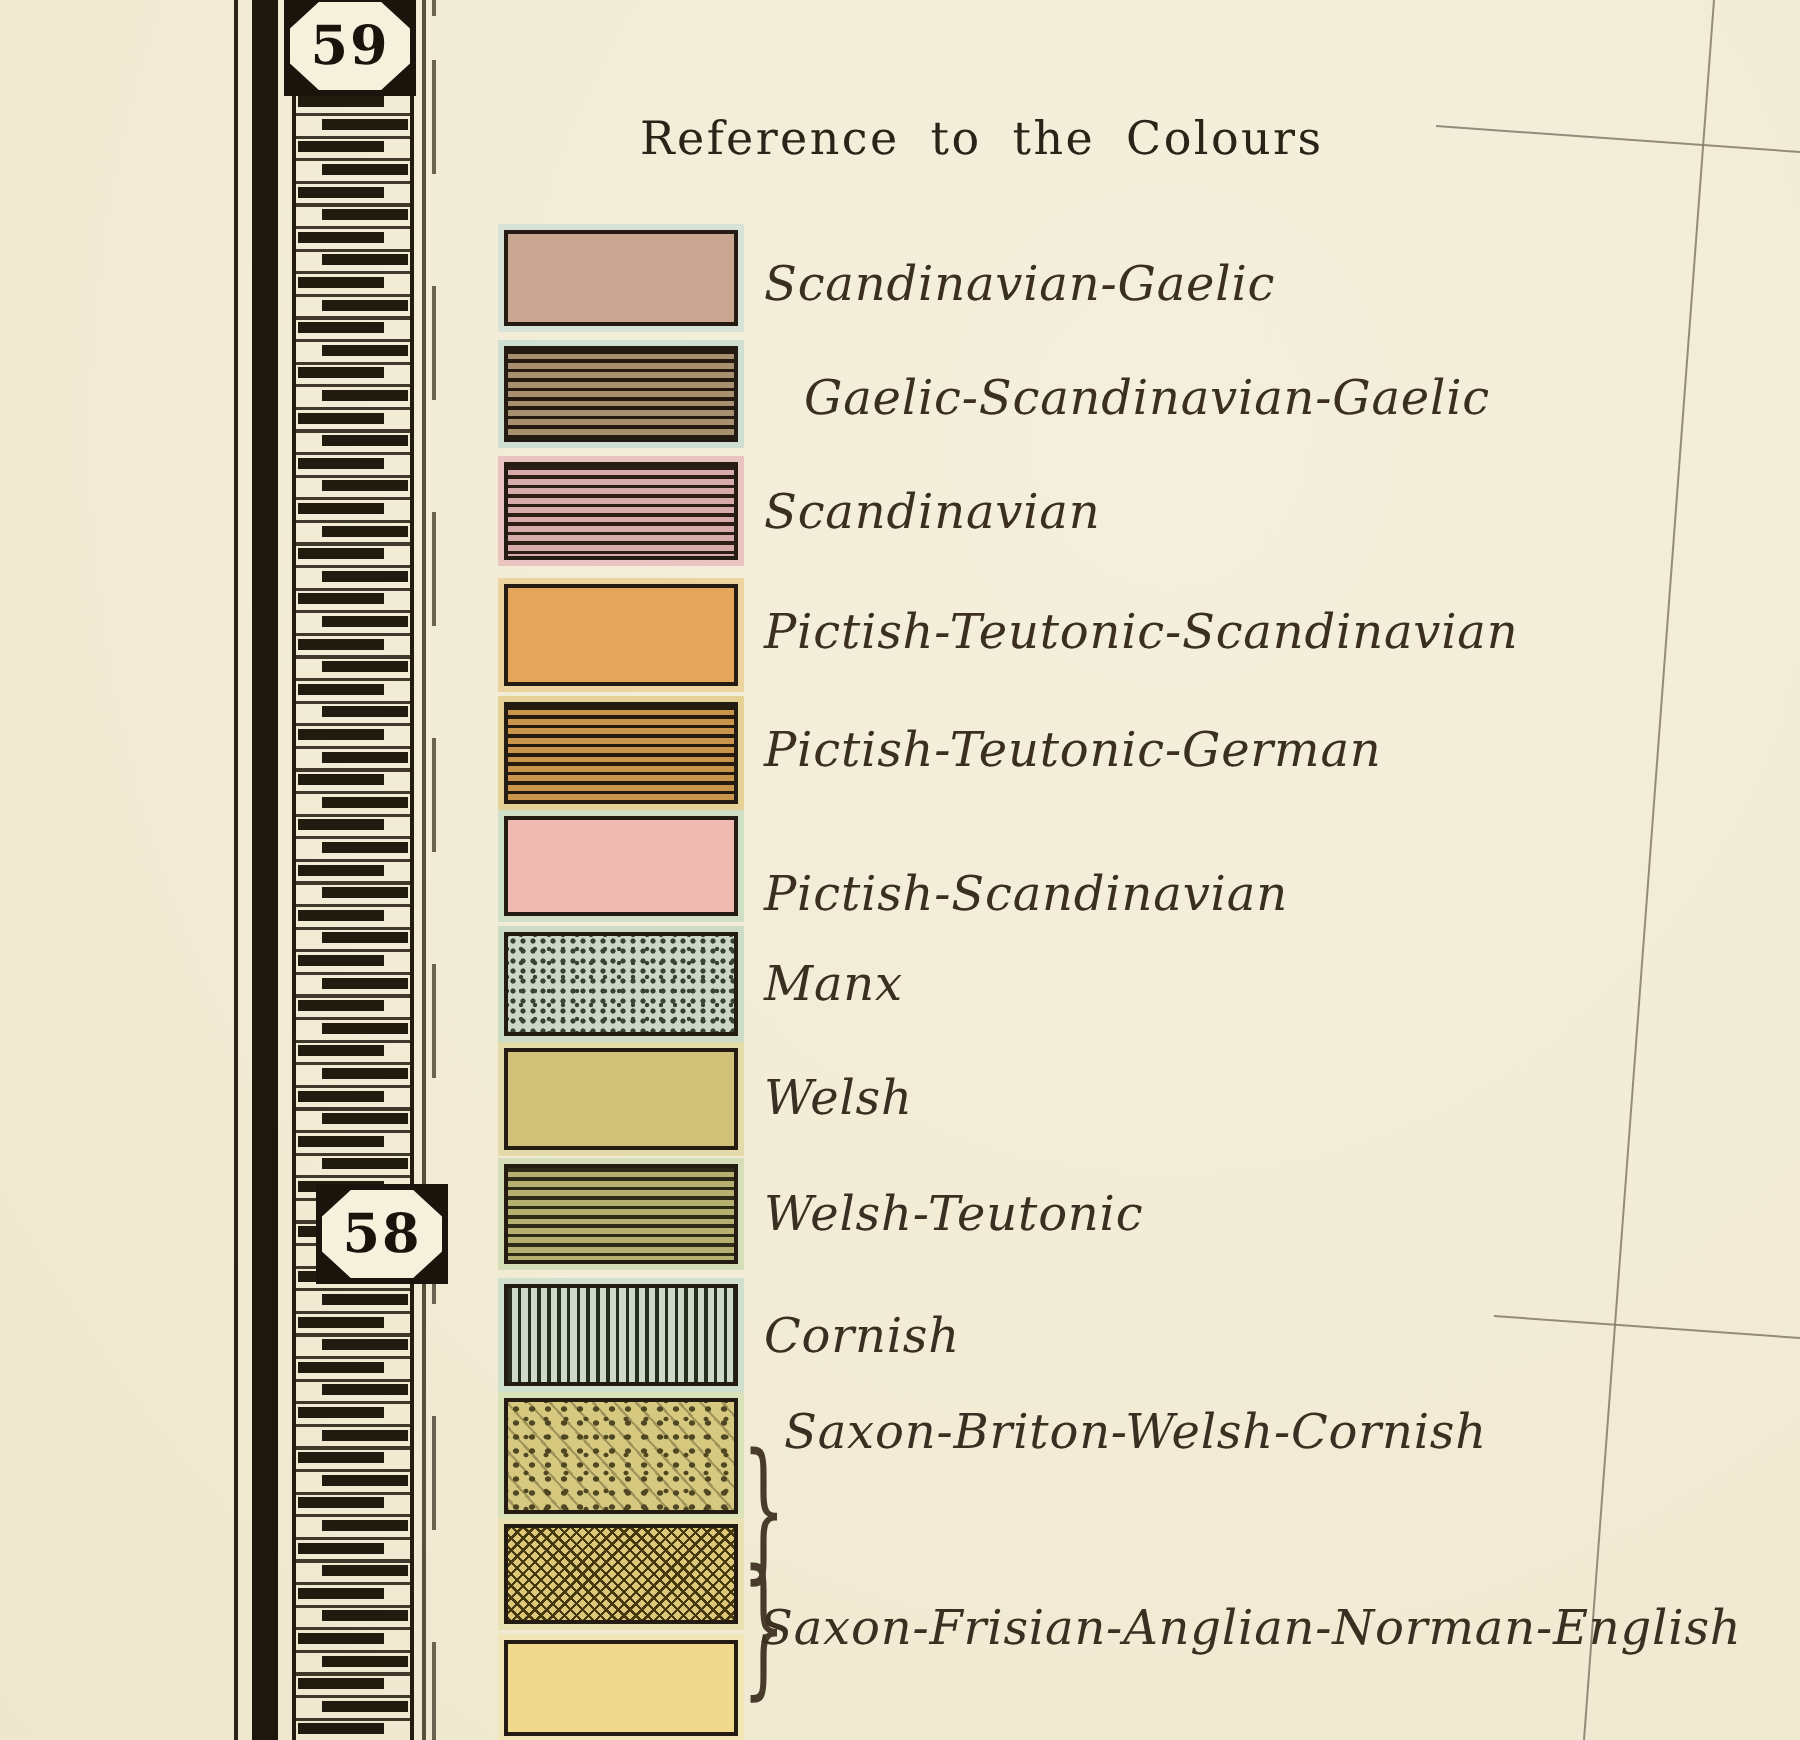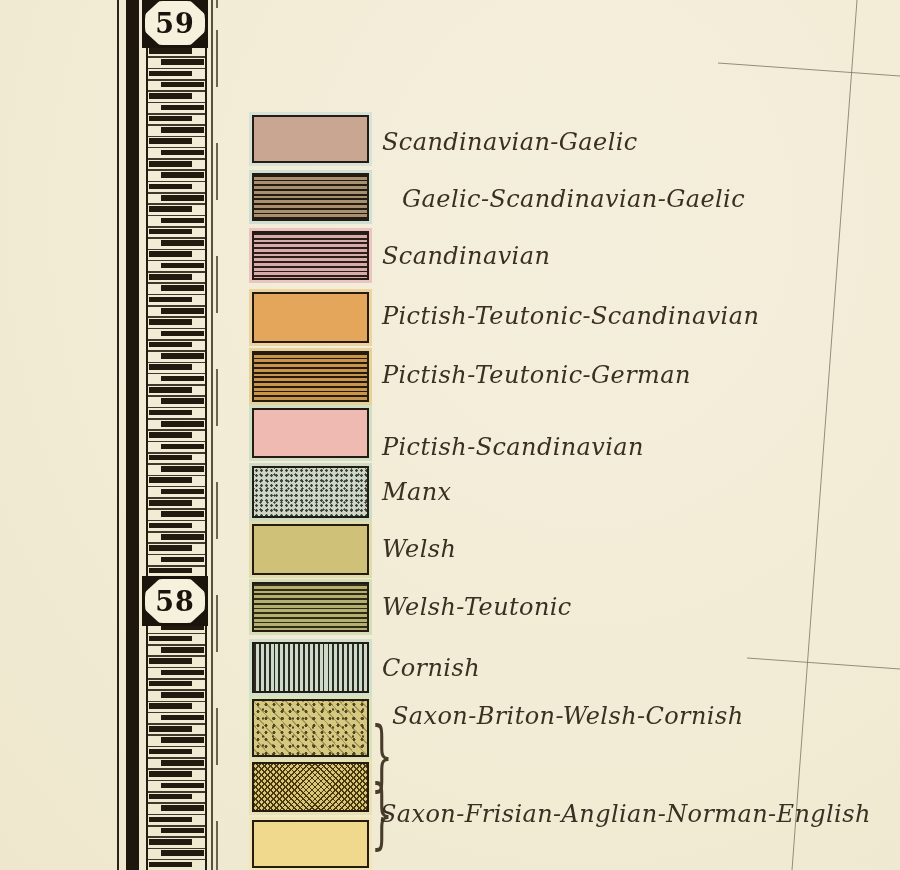--- a/index.html
+++ b/index.html
@@ -26,21 +26,21 @@
   .neatline{position:absolute;left:211px;top:0;width:2px;height:870px;background:#3d3422;opacity:.85;}
   .neatticks{position:absolute;left:216px;top:0;width:2px;height:870px;
     background:repeating-linear-gradient(180deg, #4a4130 0 57px, transparent 57px 113px);
     background-position:0 30px;opacity:.8;}
 
   .badge{position:absolute;left:142px;width:66px;height:50px;background:#1b140c;
     display:flex;align-items:center;justify-content:center;}
   .badge-oct{width:60px;height:44px;background:#f6f1dd;
     clip-path:polygon(24% 0,76% 0,100% 30%,100% 70%,76% 100%,24% 100%,0 70%,0 30%);
     display:flex;align-items:center;justify-content:center;
-    font-size:27px;font-weight:bold;letter-spacing:1px;color:#19130b;border-radius:18px;}
+    font-size:27px;font-weight:bold;letter-spacing:1px;color:#19130b;}
 
   
   #graticule{position:absolute;inset:0;pointer-events:none;}
 
   
   .lgd-title{position:absolute;left:320px;top:57px;white-space:nowrap;
     font-size:23px;color:#2b2318;letter-spacing:1.2px;word-spacing:7px;}
   .swatch{position:absolute;left:252px;width:117px;box-sizing:border-box;
     border:2px solid #241c12;box-shadow:0 0 0 3px var(--halo);}
   .pat-solid{background:var(--base);}
@@ -73,31 +73,32 @@
   <div class="ladder">
     <div class="bars-a"></div>
     <div class="bars-b"></div>
   </div>
   <div class="neatline"></div>
   <div class="neatticks"></div>
   <div id="badges">
       <div class="badge" style="top: -2px;">
         <div class="badge-oct">59</div>
       </div>
-      <div class="badge" style="top: 576px;">
+      <div class="badge" style="top: 592px; margin-left: 16px;">
         <div class="badge-oct">58</div>
       </div>
     </div>
 
   <svg id="graticule" width="900" height="870" viewBox="0 0 900 870">
     <line x1="857" y1="0" x2="792" y2="870" stroke="#8b8170" stroke-width="1" opacity=".9"></line>
     <line x1="718" y1="63" x2="900" y2="76" stroke="#8b8170" stroke-width="1" opacity=".9"></line>
     <line x1="747" y1="658" x2="900" y2="669" stroke="#8b8170" stroke-width="1" opacity=".9"></line>
   </svg>
 
+  <div class="lgd-title">Reference to the Colours</div>
   <div id="legend-items">
       <div class="swatch pat-solid" style="top: 115px; height: 48px; --base: #c8a692; --line: #241a10; --halo: #d7e3d8;"></div>
       <div class="lgd-label" style="left: 382px; top: 142px;">Scandinavian-Gaelic</div>
       <div class="swatch pat-hlines" style="top: 173px; height: 48px; --base: #a6906f; --line: #241a10; --halo: #cfdfd2;"></div>
       <div class="lgd-label" style="left: 402px; top: 199px;">Gaelic-Scandinavian-Gaelic</div>
       <div class="swatch pat-hlines" style="top: 231px; height: 49px; --base: #d6abaa; --line: #2c1d17; --halo: #eac4c0;"></div>
       <div class="lgd-label" style="left: 382px; top: 256px; text-align: right;">Scandinavian</div>
       <div class="swatch pat-solid" style="top: 292px; height: 51px; --base: #e4a65b; --line: #241a10; --halo: #edd3a0;"></div>
       <div class="lgd-label" style="left: 382px; top: 316px;">Pictish-Teutonic-Scandinavian</div>
       <div class="swatch pat-hlines" style="top: 351px; height: 51px; --base: #c8954b; --line: #241a0e; --halo: #e6d196;"></div>

